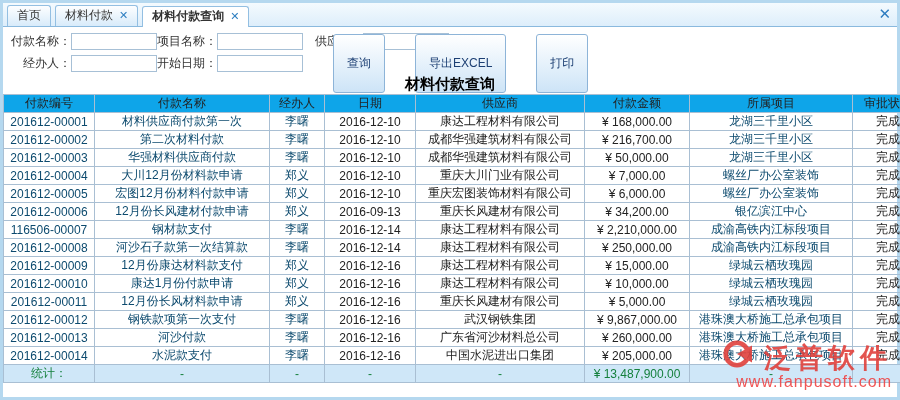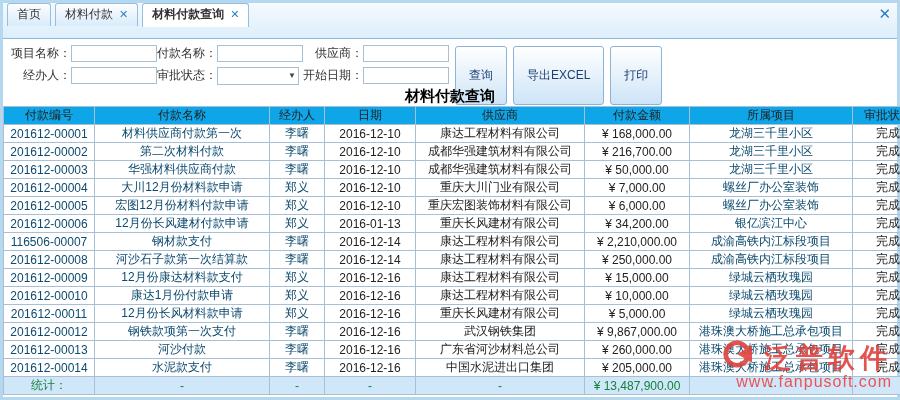--- a/index.html
+++ b/index.html
@@ -2,40 +2,40 @@
 <html><head>
 <meta charset="utf-8">
 <style>
   html,body{margin:0;padding:0}
   body{width:900px;height:400px;overflow:hidden;background:#eef6fd;
        font-family:"Liberation Sans","DejaVu Sans",sans-serif;font-size:12px;color:#333}
   .window{position:absolute;left:0;top:0;width:894px;height:394px;
           border:3px solid #b5d8ef;outline:1px solid #79aed9;background:#fff}
   
   .tabbar{height:21px;background:linear-gradient(#f4fafe,#ddeefb);
-          border-bottom:1px solid #8ab9de;display:flex;align-items:flex-end;
-          padding:2px 4px 12px;position:relative}
+          border-bottom:1px solid #8ab9de;display:flex;
+          padding:2px 4px 0;position:relative}
   .tab{display:flex;align-items:center;gap:6px;padding:2px 9px 3px;margin-right:4px;
        border:1px solid #93bfe2;border-bottom:none;border-radius:3px 3px 0 0;
        background:linear-gradient(#fdfeff,#d8ebfa);cursor:default;white-space:nowrap}
   .tab.active{background:#fff;font-weight:bold;position:relative;top:1px;padding-bottom:4px}
   .tab-close{color:#2f7fc1;font-weight:bold;font-size:11px;line-height:11px}
   .bar-close{position:absolute;right:6px;top:3px;color:#2e7cc0;font-weight:bold;
              font-size:15px;line-height:15px;cursor:pointer}
   
   .filters{padding:4px 8px 0}
   .frow{display:flex;align-items:center;height:21px;margin-bottom:1px}
   .fgroup{display:flex;align-items:center;width:146px}
   .flabel{width:60px;text-align:right;color:#333;white-space:nowrap}
   .fin{width:80px;height:15px;border:1px solid #a7c0d6;margin:0;padding:0 2px;
        font:inherit;background:#fff}
   .fselect{position:relative;width:80px;height:16px;border:1px solid #a7c0d6;
            background:#fff}
   .fselect .arrow{position:absolute;right:2px;top:4px;font-size:8px;color:#444;line-height:8px}
-  .btn{margin-left:6px;padding:20px 13px;background:linear-gradient(#ffffff,#cde4f7);
+  .btn{margin-left:30px;padding:20px 13px;background:linear-gradient(#ffffff,#cde4f7);
        border:1px solid #8db4d8;border-radius:3px;color:#1c3f73;font:inherit;cursor:pointer}
   
   .ptitle{text-align:center;font-size:15px;font-weight:bold;color:#000;
           margin:1px 0 2px;line-height:17px}
   
   table{width:884px;margin:0 auto;border-collapse:collapse;table-layout:fixed}
   th,td{border:1px solid #a9bfd3;text-align:center;overflow:hidden;white-space:nowrap;
         height:17px;padding:0 2px;font-weight:normal;font-size:12px}
   th{color:#222;background:#0ea5e9}
   td{color:#222}
@@ -66,43 +66,36 @@
     <div class="tab active">
       <span>材料付款查询</span>
       <span class="tab-close">✕</span>
     </div>
     <span class="bar-close">✕</span>
   </div>
 
   <div class="filters">
     <div class="frow">
       <div class="fgroup">
+        <span class="flabel">付款名称：</span>
+        <input class="fin" value="" style="">
+      </div>
+      <div class="fgroup">
         <span class="flabel">项目名称：</span>
         <input class="fin" value="" style="">
       </div>
       <div class="fgroup">
-        <span class="flabel">付款名称：</span>
-        <input class="fin" value="" style="">
-      </div>
-      <div class="fgroup">
         <span class="flabel">供应商：</span>
         <input class="fin" value="" style="">
       </div>
     </div>
     <div class="frow">
       <div class="fgroup">
         <span class="flabel">经办人：</span>
         <input class="fin" value="" style="">
-      </div>
-      <div class="fgroup">
-        <span class="flabel">审批状态：</span>
-        <div class="fselect">
-          <span></span>
-          <span class="arrow">▼</span>
-        </div>
       </div>
       <div class="fgroup">
         <span class="flabel">开始日期：</span>
         <input class="fin" value="" style="">
       </div>
       <button class="btn">查询</button>
       <button class="btn">导出EXCEL</button>
       <button class="btn">打印</button>
     </div>
   </div>
@@ -170,21 +163,21 @@
           <td class="c3">2016-12-10</td>
           <td class="c4">重庆宏图装饰材料有限公司</td>
           <td class="c5">¥ 6,000.00</td>
           <td class="c6 link">螺丝厂办公室装饰</td>
           <td class="c7">完成</td>
         </tr>
         <tr>
           <td class="c0 link">201612-00006</td>
           <td class="c1 link">12月份长风建材付款申请</td>
           <td class="c2 link">郑义</td>
-          <td class="c3">2016-01-13</td>
+          <td class="c3">2016-09-13</td>
           <td class="c4">重庆长风建材有限公司</td>
           <td class="c5">¥ 34,200.00</td>
           <td class="c6 link">银亿滨江中心</td>
           <td class="c7">完成</td>
         </tr>
         <tr>
           <td class="c0 link">116506-00007</td>
           <td class="c1 link">钢材款支付</td>
           <td class="c2 link">李曙</td>
           <td class="c3">2016-12-14</td>

